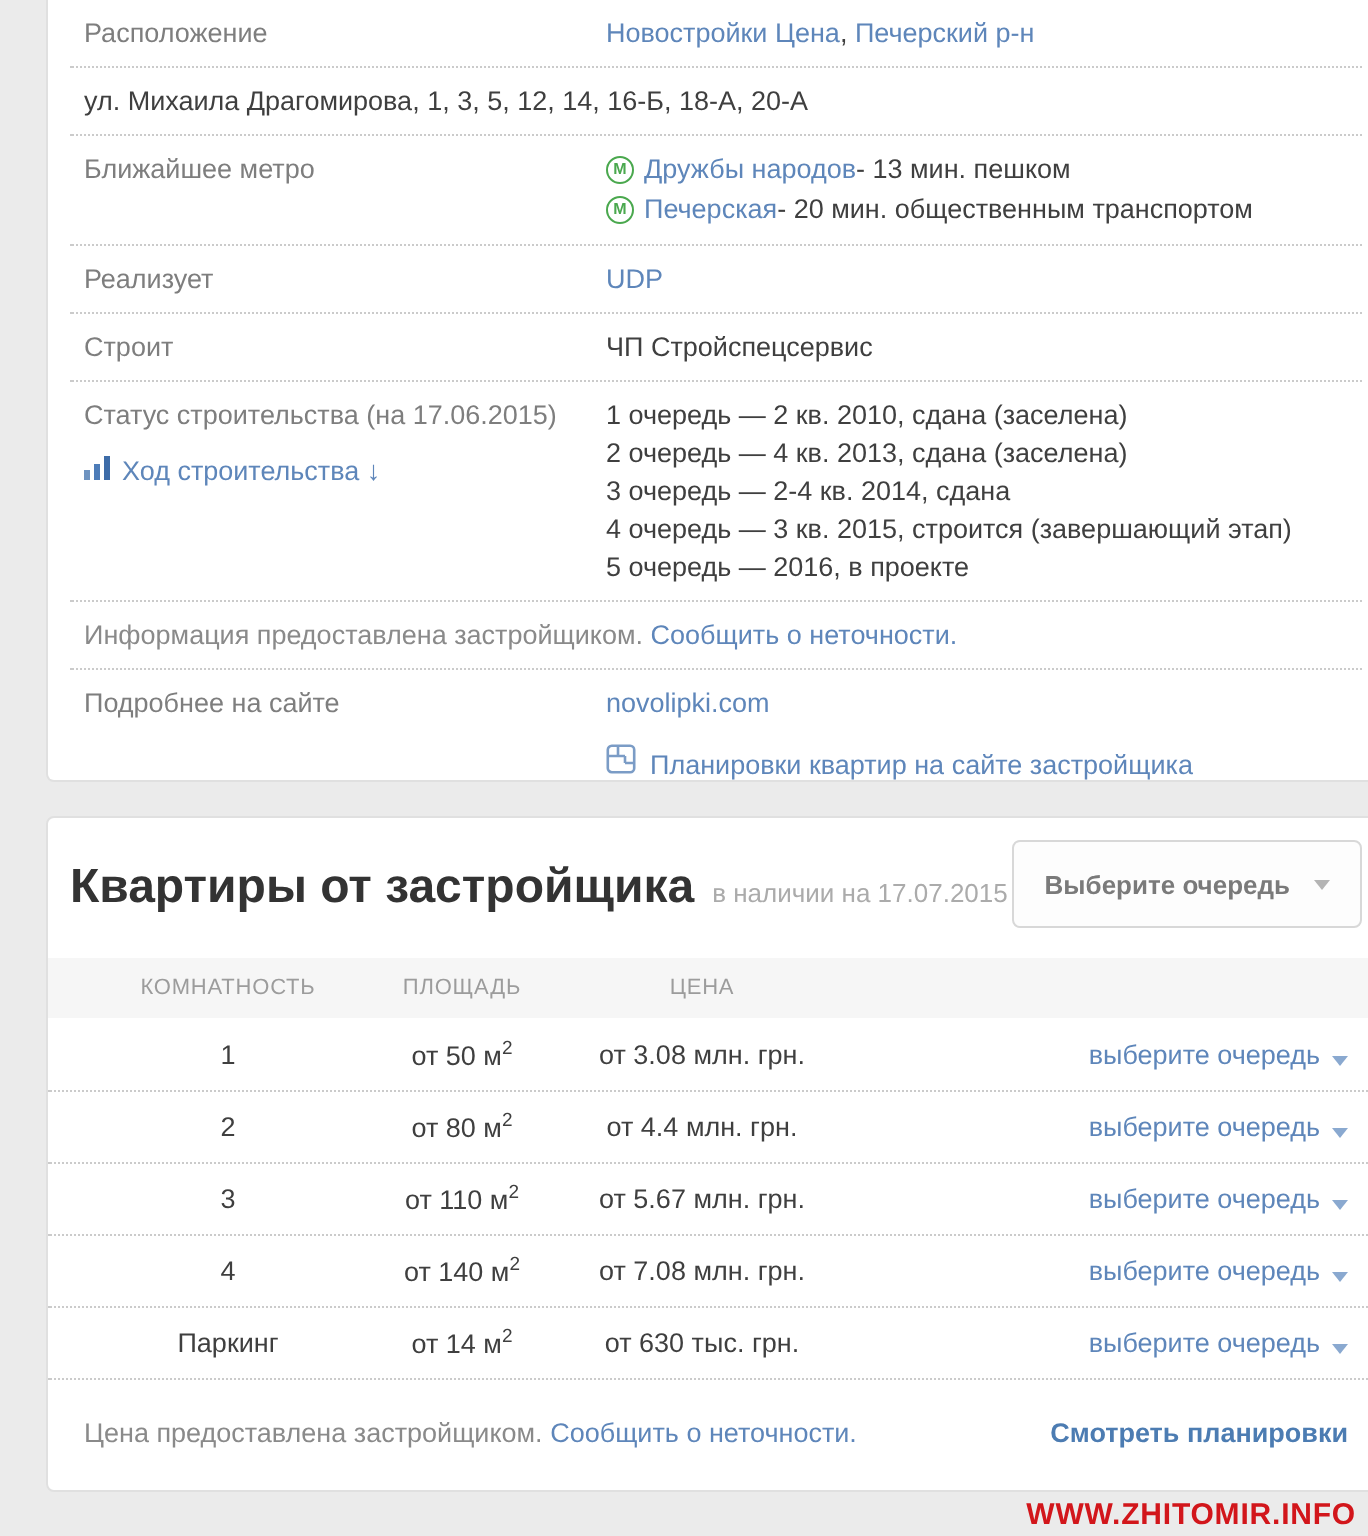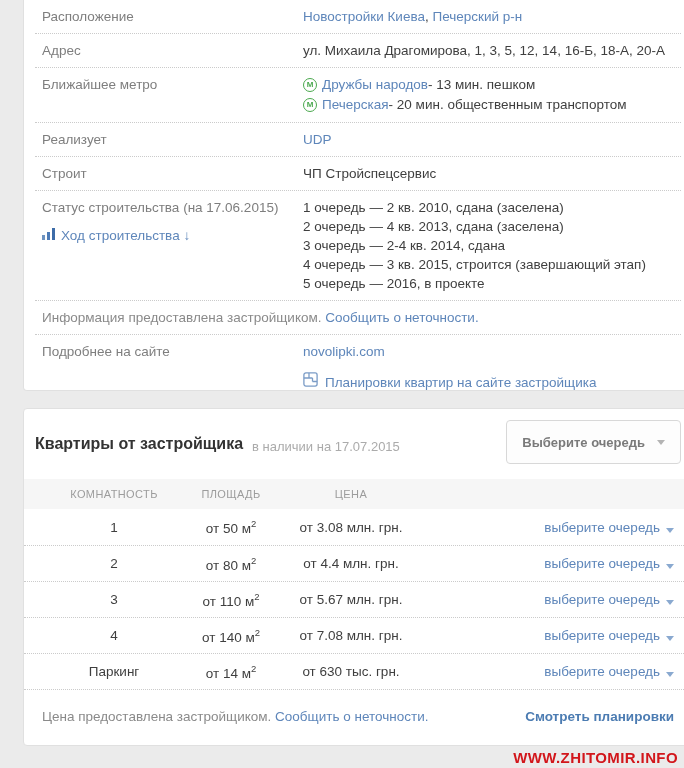--- a/index.html
+++ b/index.html
@@ -24,21 +24,21 @@
   .status-left .progress { margin-top:9px; display:flex; align-items:flex-start; }
   .chart-ic { margin-right:6px; display:inline-block; }
   .status-lines div { line-height:19px; }
 
   .muted-row { padding:7px 7px; border-bottom:1px dotted #cbcbcb; font-size:13.5px; line-height:19px; color:#8a8a8a; }
 
   .site-block .plans { margin-top:11px; display:flex; align-items:center; }
   .plan-ic { margin-right:7px; display:inline-block; }
 
   .c2head { position:relative; height:70px; display:flex; align-items:center; padding:0 11px; }
-  .c2title { font-size:16px; font-weight:bold; color:#333; }
+  .c2title { font-size:24px; font-weight:bold; color:#333; }
   .c2sub { font-size:13px; color:#ababab; margin-left:9px; position:relative; top:2px; }
   .queue-btn { position:absolute; right:11px; top:11px; height:44px; padding:0 15px; background:#fdfdfd;
     border:1px solid #d8d8d8; border-radius:4px; font-family:"Liberation Sans",sans-serif;
     font-size:13px; font-weight:bold; color:#7a7a7a; display:flex; align-items:center; cursor:pointer; }
   .caret { display:inline-block; width:0; height:0; border-left:4px solid transparent; border-right:4px solid transparent; }
   .caret.gray { border-top:5px solid #b4b4b4; margin-left:12px; }
   .caret.blue { border-top:5px solid #8aa9d0; margin-left:6px; position:relative; top:1px; }
 
   .thead { height:30px; background:#f6f6f6; display:flex; align-items:center; padding:0 18px;
     font-size:11px; color:#9c9c9c; letter-spacing:.4px; }
@@ -61,26 +61,25 @@
 </head>
 <body>
 
 <div class="page">
 
   <div class="card card1">
 
     <div class="drow">
       <div class="dlabel">Расположение</div>
       <div class="dvalue">
-        <span class="lnk">Новостройки Киева</span><span>, </span><span class="lnk">Печерский р-н</span>
-      </div>
-    </div>
-
-    <div class="drow">
-      <div class="dlabel">Адрес</div>
+        <span class="lnk">Новостройки Цена</span><span>, </span><span class="lnk">Печерский р-н</span>
+      </div>
+    </div>
+
+    <div class="drow">
       <div class="dvalue">ул. Михаила Драгомирова, 1, 3, 5, 12, 14, 16-Б, 18-А, 20-А</div>
     </div>
 
     <div class="drow">
       <div class="dlabel">Ближайшее метро</div>
       <div class="dvalue">
         <div class="metro-line">
           <span class="metro-ic">М</span>
           <span class="lnk">Дружбы народов</span>
           <span> - 13 мин. пешком</span>

